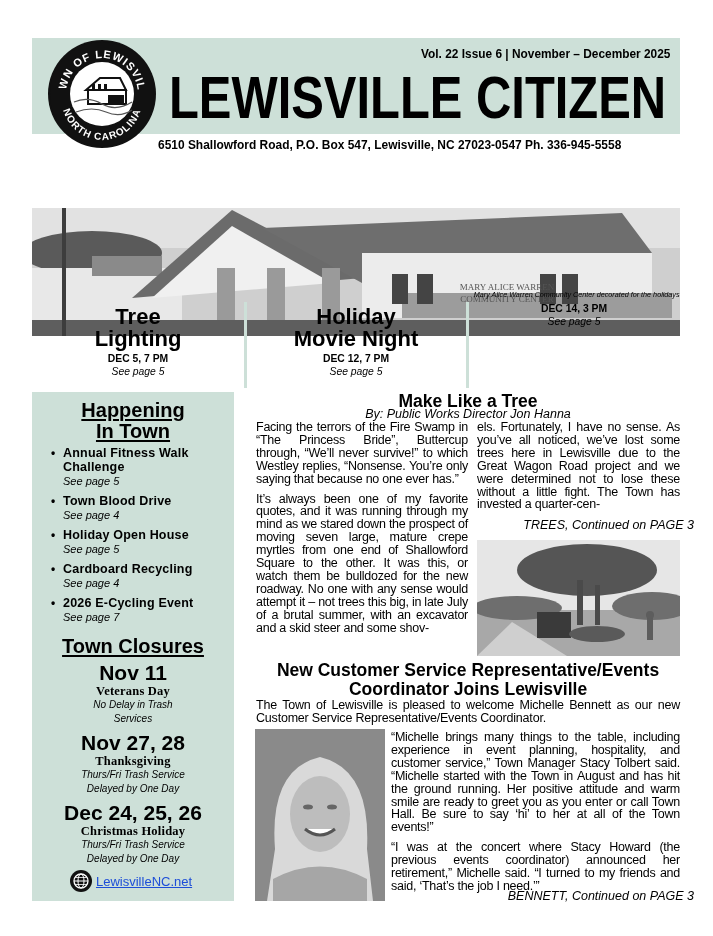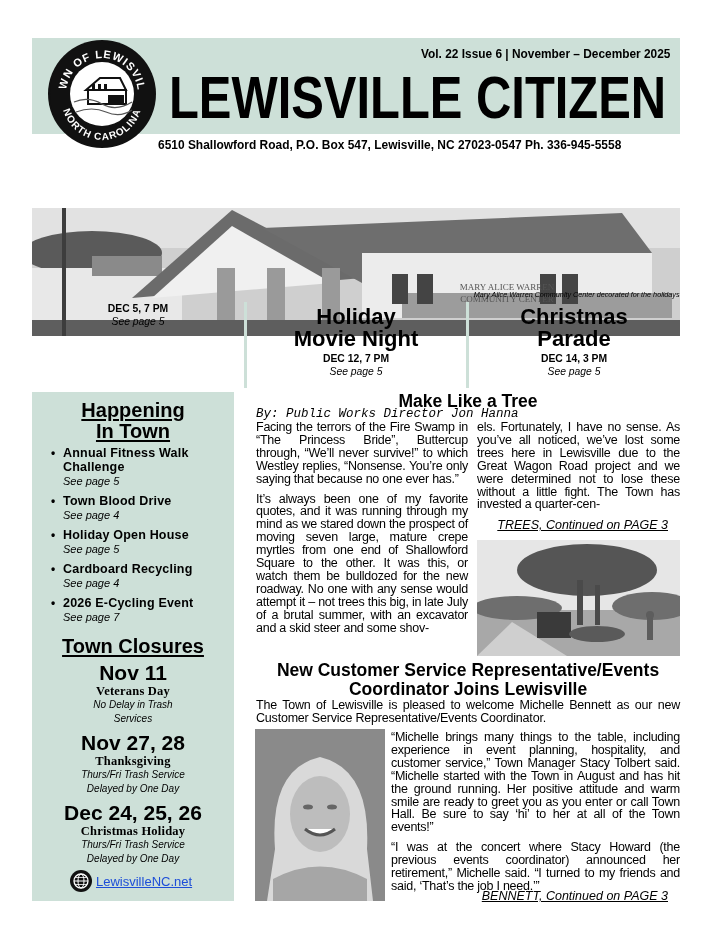--- a/index.html
+++ b/index.html
@@ -42,26 +42,26 @@
   .cl-date.first { margin-top: 5px; }
   .cl-date.more { margin-top: 6px; }
   .cl-name { font-weight: 700; font-size: 12.5px; line-height: 14px; letter-spacing: 0.2px; font-family: Liberation Serif, serif; }
   .cl-note { font-style: italic; font-size: 10px; line-height: 14px; }
   .website { position: absolute; left: 38px; top: 478px; display: flex; align-items: center; }
   .globe { width: 22px; height: 22px; border-radius: 50%; background: #111; display: flex; align-items: center; justify-content: center; }
   .web-link { margin-left: 4px; font-size: 13px; color: #1d4ed8; text-decoration: underline; }
 
   
   .art1-title { position: absolute; left: 256px; top: 392px; width: 424px; text-align: center; font-weight: 700; font-size: 17.5px; line-height: 19px; }
-  .art1-byline { position: absolute; left: 256px; top: 408px; width: 424px; font-style: italic; font-size: 12.5px; line-height: 13px; font-family: Liberation Mono, monospace; }
+  .art1-byline { position: absolute; left: 256px; top: 408px; width: 424px; text-align: center; font-style: italic; font-size: 12.5px; line-height: 13px; }
   .col { position: absolute; font-size: 12.5px; line-height: 12.9px; text-align: justify; letter-spacing: -0.25px; }
   .col p { margin-bottom: 7px; }
   .col1 { left: 256px; top: 421px; width: 212px; }
   .col2 { left: 477px; top: 421px; width: 203px; }
-  .cont { position: absolute; right: 45px; font-style: italic; font-size: 12.5px; white-space: nowrap; text-decoration: underline; }
+  .cont { position: absolute; right: 19px; font-style: italic; font-size: 12.5px; white-space: nowrap; }
   .cont-trees { top: 518px; }
   .tree-photo { position: absolute; left: 477px; top: 540px; width: 203px; height: 116px; overflow: hidden; background: #d9d9d9; }
 
   
   .art2-title { position: absolute; left: 250px; top: 661px; width: 436px; text-align: center; font-weight: 700; font-size: 17.5px; line-height: 19px; }
   .art2-lede { position: absolute; left: 256px; top: 699px; width: 424px; font-size: 12.5px; line-height: 12.9px; text-align: justify; letter-spacing: -0.2px; }
   .portrait { position: absolute; left: 255px; top: 729px; width: 130px; height: 172px; overflow: hidden; background: #8e8e8e; }
   .col3 { left: 391px; top: 731px; width: 289px; }
   .cont-bennett { top: 889px; }
 </style>
@@ -129,36 +129,36 @@
     <rect x="30" y="0" width="4" height="128" fill="#3d3d3d"></rect>
 
     <text x="475" y="82" font-family="Liberation Serif, serif" font-size="9" fill="#555" text-anchor="middle">MARY ALICE WARREN</text>
     <text x="475" y="94" font-family="Liberation Serif, serif" font-size="9" fill="#555" text-anchor="middle">COMMUNITY CENTER</text>
   </svg>
 </div>
 <div class="hero-caption">Mary Alice Warren Community Center decorated for the holidays</div>
 
 <div class="events">
   <div class="event" style="left:0;">
+    <div class="ev-title">
+      <span>Tree</span><br><span>Lighting</span>
+    </div>
     <div class="ev-date">DEC 5, 7 PM</div>
     <div class="ev-see">See page 5</div>
   </div>
   <div class="ev-div" style="left:212px;"></div>
   <div class="event" style="left:218px;">
     <div class="ev-title">
       <span>Holiday</span><br><span>Movie Night</span>
     </div>
     <div class="ev-date">DEC 12, 7 PM</div>
     <div class="ev-see">See page 5</div>
   </div>
   <div class="ev-div" style="left:434px;"></div>
   <div class="event" style="left:436px;">
-    <div class="ev-title">
-      <span>Christmas</span><br><span>Parade</span>
-    </div>
     <div class="ev-date">DEC 14, 3 PM</div>
     <div class="ev-see">See page 5</div>
   </div>
 </div>
 
 <div class="sidebar">
   <div class="sb-heading happening">
     <span>Happening</span><br><span>In Town</span>
   </div>
   <ul class="hap-list">

